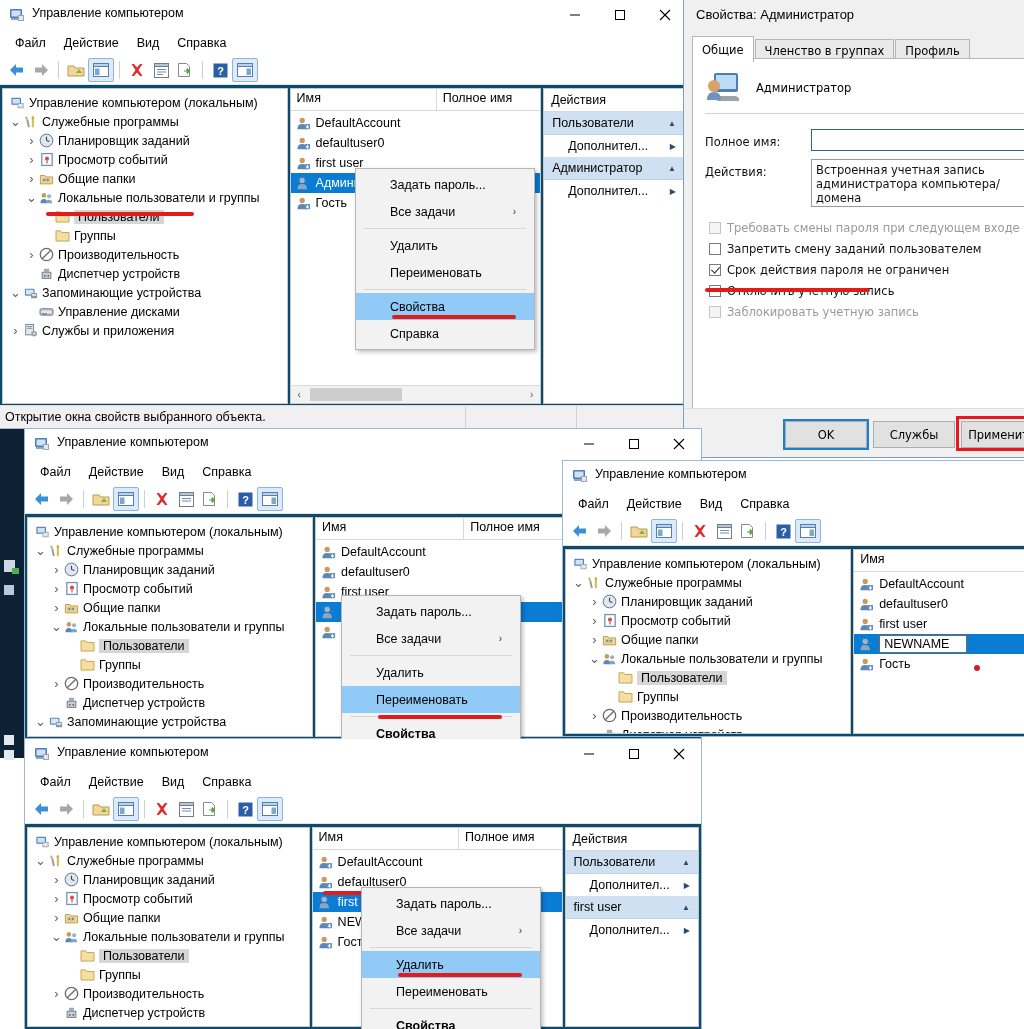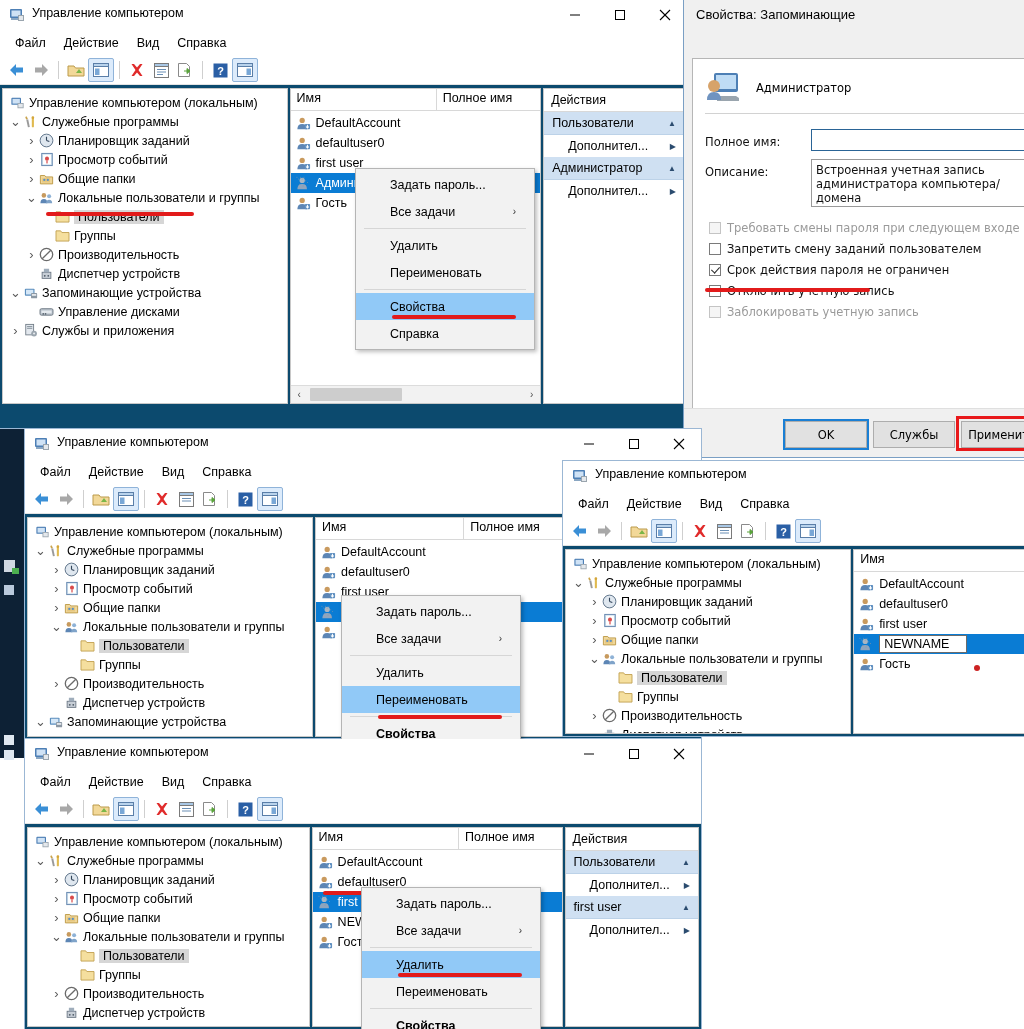--- a/index.html
+++ b/index.html
@@ -496,46 +496,56 @@
         <div class="ctxitem hl">
           <span>Свойства</span>
         </div>
         <div class="redline" style="position: relative; height: 4px; width: 124px; margin: -5px 0px 1px 36px;"></div>
         <div class="ctxitem">
           <span>Справка</span>
         </div>
       </div>
   </div>
 
+  <div class="statusbar">
+    <div class="status-text">Открытие окна свойств выбранного объекта.</div>
+    <div class="status-cell"></div>
+    <div class="status-cell"></div>
+  </div>
 </div>
 
 <div class="dlg" style="left:683px;top:0;width:360px;height:458px;border-top:none;">
-  <span class="dlg-title">Свойства: Запоминающие</span>
-
+  <span class="dlg-title">Свойства: Администратор</span>
+
+  <div class="tabstrip">
+    <div class="tab active">Общие</div>
+    <div class="tab">Членство в группах</div>
+    <div class="tab">Профиль</div>
+  </div>
 
   <div class="dlg-page" style="bottom:48px;">
 
     <div class="abs" style="left:12px;top:12px;width:36px;height:32px;">
       <svg width="36" height="32" viewBox="0 0 36 32">
         <rect x="9" y="2" width="24" height="19" rx="2" fill="#4d7fb5"></rect>
         <rect x="11" y="4" width="20" height="14" fill="#bfdcf5"></rect>
         <path d="M12 30 h22 v-3 l-3-2 h-16 l-3 2z" fill="#9aa5ae"></path>
         <circle cx="9" cy="15" r="6" fill="#d7a36a"></circle>
         <path d="M2 29 q0-8 7-8 q7 0 7 8z" fill="#6f93c0"></path>
       </svg>
     </div>
     <div class="abs" style="left:63px;top:22px;font-size:11.5px;">Администратор</div>
     <div class="abs" style="left:12px;top:54px;width:332px;height:1px;background:#d2d2d2;"></div>
 
     <div class="abs fieldlbl" style="left:12px;top:76px;">Полное имя:</div>
     <div class="abs field" style="left:118px;top:70px;width:250px;height:22px;">
       <div class="field-txt"></div>
     </div>
 
-    <div class="abs fieldlbl" style="left:12px;top:106px;">Описание:</div>
+    <div class="abs fieldlbl" style="left:12px;top:106px;">Действия:</div>
     <div class="abs field ro" style="left:118px;top:100px;width:250px;height:48px;">
       <div class="field-txt" style="width:226px;">Встроенная учетная запись администратора компьютера/домена</div>
     </div>
 
     <div id="cbs" class="abs" style="left:16px;top:162px;">
         <div class="cbrow dis" style="margin-bottom: 7px;"><span class="cb dis"></span><span>Требовать смены пароля при следующем входе в систему</span></div>
         <div class="cbrow" style="margin-bottom: 7px;"><span class="cb"></span><span>Запретить смену заданий пользователем</span></div>
         <div class="cbrow" style="margin-bottom: 7px;"><span class="cb on"></span><span>Срок действия пароля не ограничен</span></div>
         <div class="cbrow" style="margin-bottom: 7px;"><span class="cb"></span><span>Отключить учетную запись</span></div>
         <div class="cbrow dis" style="margin-bottom: 7px;"><span class="cb dis"></span><span>Заблокировать учетную запись</span></div>

